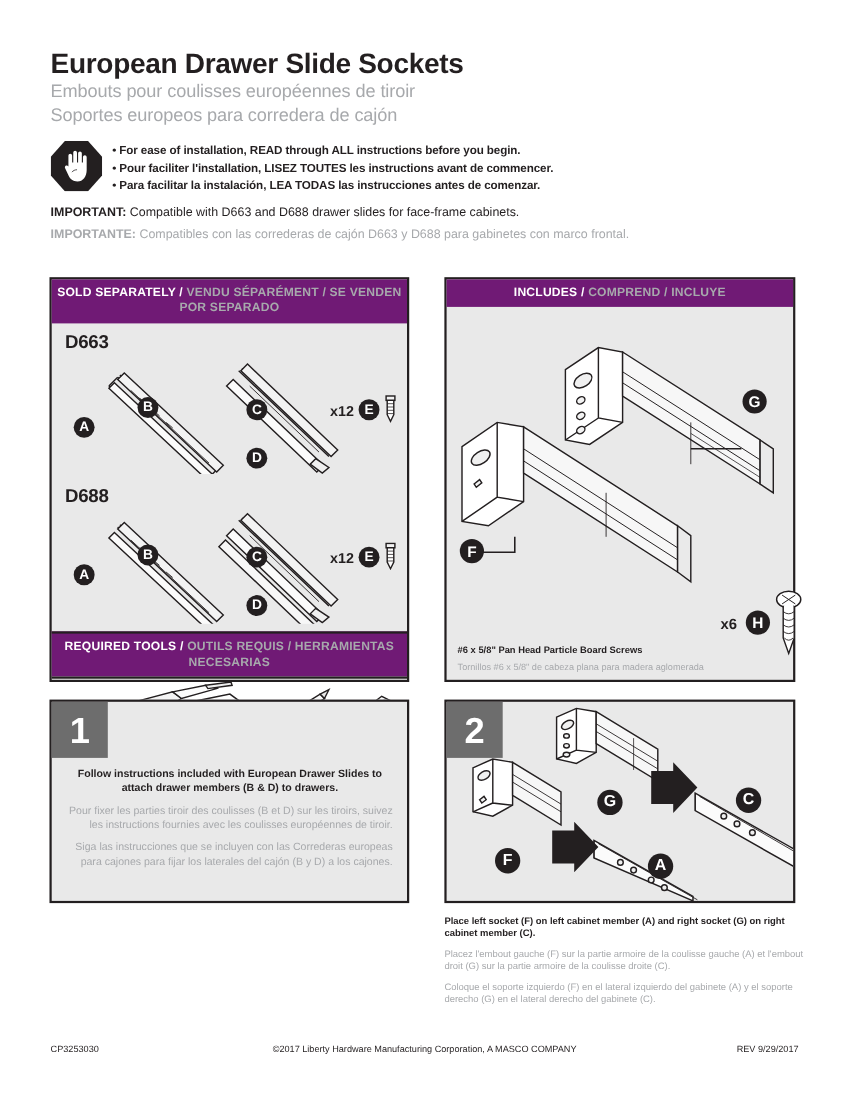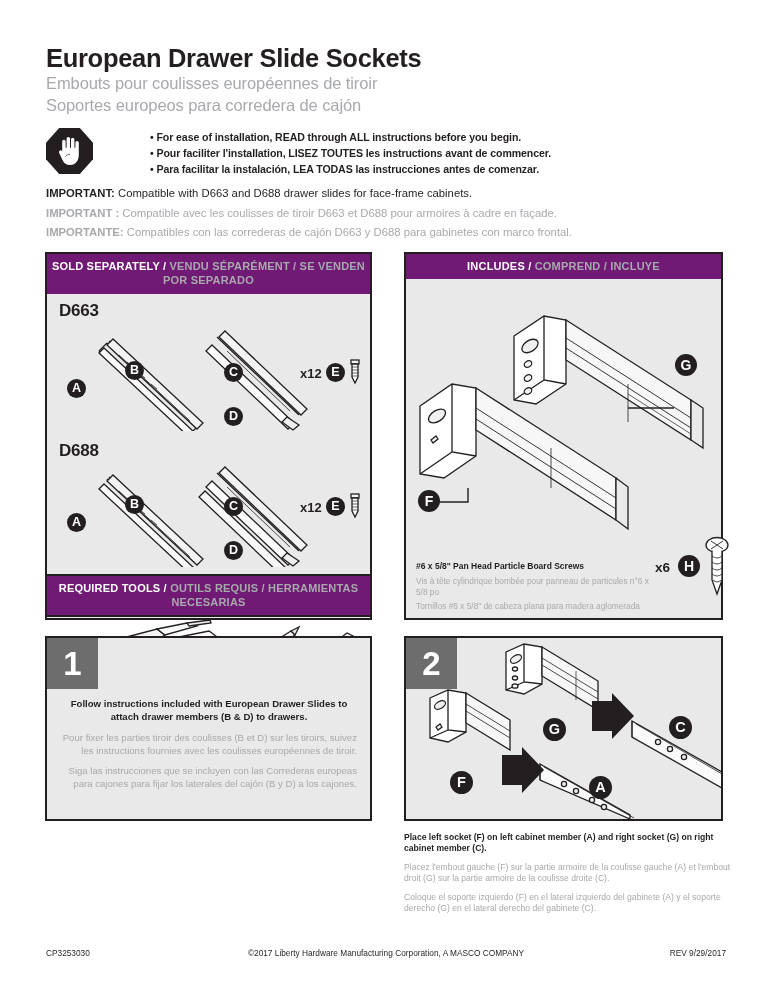--- a/index.html
+++ b/index.html
@@ -17,21 +17,21 @@
 
   
   .warn{position:absolute;left:46px;top:128px;width:690px;display:flex;align-items:flex-start;}
   .warn-badge{width:47px;height:46px;flex:0 0 47px;position:relative;}
   .warn-badge .oct{
     position:absolute;left:0;top:0;width:47px;height:46px;background:#231f20;
     clip-path:polygon(28% 0%,72% 0%,100% 32%,100% 68%,72% 100%,28% 100%,0% 68%,0% 32%);
   }
   .warn-badge svg{position:absolute;left:12px;top:8px;}
   .warn-lines{margin-left:9px;padding-top:2px;}
-  .warn-lines div{font-size:10.6px;font-weight:bold;line-height:1.50;color:#231f20;letter-spacing:-0.1px;margin-left:48px;}
+  .warn-lines div{font-size:10.6px;font-weight:bold;line-height:1.50;color:#231f20;letter-spacing:-0.1px;}
 
   
   .imp{position:absolute;left:46px;top:186px;width:700px;}
   .imp p{margin:0 0 5.5px 0;font-size:11.3px;line-height:1.25;}
   .imp p .k{font-weight:bold;}
   .imp p.en{color:#231f20;}
   .imp p.fr,.imp p.es{color:#a7a9ac;}
   .imp p.fr .k,.imp p.es .k{color:#a7a9ac;}
 
   
@@ -105,21 +105,20 @@
     </div>
     <div class="warn-lines">
       <div>• For ease of installation, READ through ALL instructions before you begin.</div>
       <div>• Pour faciliter l'installation, LISEZ TOUTES les instructions avant de commencer.</div>
       <div>• Para facilitar la instalación, LEA TODAS las instrucciones antes de comenzar.</div>
     </div>
   </div>
 
   <div class="imp">
     <p class="en"><span class="k">IMPORTANT:</span><span> Compatible with D663 and D688 drawer slides for face-frame cabinets.</span></p>
-    <p class="fr"><span class="k">IMPORTANT :</span><span> Compatible avec les coulisses de tiroir D663 et D688 pour armoires à cadre en façade.</span></p>
     <p class="es"><span class="k">IMPORTANTE:</span><span> Compatibles con las correderas de cajón D663 y D688 para gabinetes con marco frontal.</span></p>
   </div>
 
   <div class="panel" id="panel-sold">
     <div class="bar">
       <span>SOLD SEPARATELY / </span><span class="g">VENDU SÉPARÉMENT / SE VENDEN POR SEPARADO</span>
     </div>
 
     <div class="sold-sub">
       <div class="sect-title">D663</div>
@@ -254,21 +253,20 @@
         <path d="M222 120 L268 120" stroke-width="1.4"></path>
         <path d="M62 200 L62 214 L30 214" stroke-width="1.4"></path>
       </g>
     </svg>
 
     <div class="cal" style="position:absolute;left:269px;top:100px;width:22px;height:22px;font-size:14px;">G</div>
     <div class="cal" style="position:absolute;left:12px;top:236px;width:22px;height:22px;font-size:14px;">F</div>
 
     <div class="screwcap">
       <div class="en">#6 x 5/8" Pan Head Particle Board Screws</div>
-      <div class="gr">Vis à tête cylindrique bombée pour panneau de particules n°6 x 5/8 po</div>
       <div class="gr">Tornillos #6 x 5/8" de cabeza plana para madera aglomerada</div>
     </div>
     <div class="qty" style="left:249px;top:306px;font-size:13.5px;">x6</div>
     <div class="cal" style="position:absolute;left:272px;top:301px;width:22px;height:22px;font-size:14px;">H</div>
     <svg width="30" height="62" viewBox="0 0 30 62" style="position:absolute;left:296px;top:282px;">
       <g class="ln" stroke-width="1.1">
         <ellipse cx="15" cy="9" rx="11" ry="7.5" fill="#ffffff"></ellipse>
         <path d="M9 5 L21 13 M21 5 L9 13" stroke-width="0.9"></path>
         <path d="M10 15 q5 4 10 0" fill="none"></path>
         <path d="M10 15 L10 44 L15 58 L20 44 L20 15" fill="#ffffff"></path>

